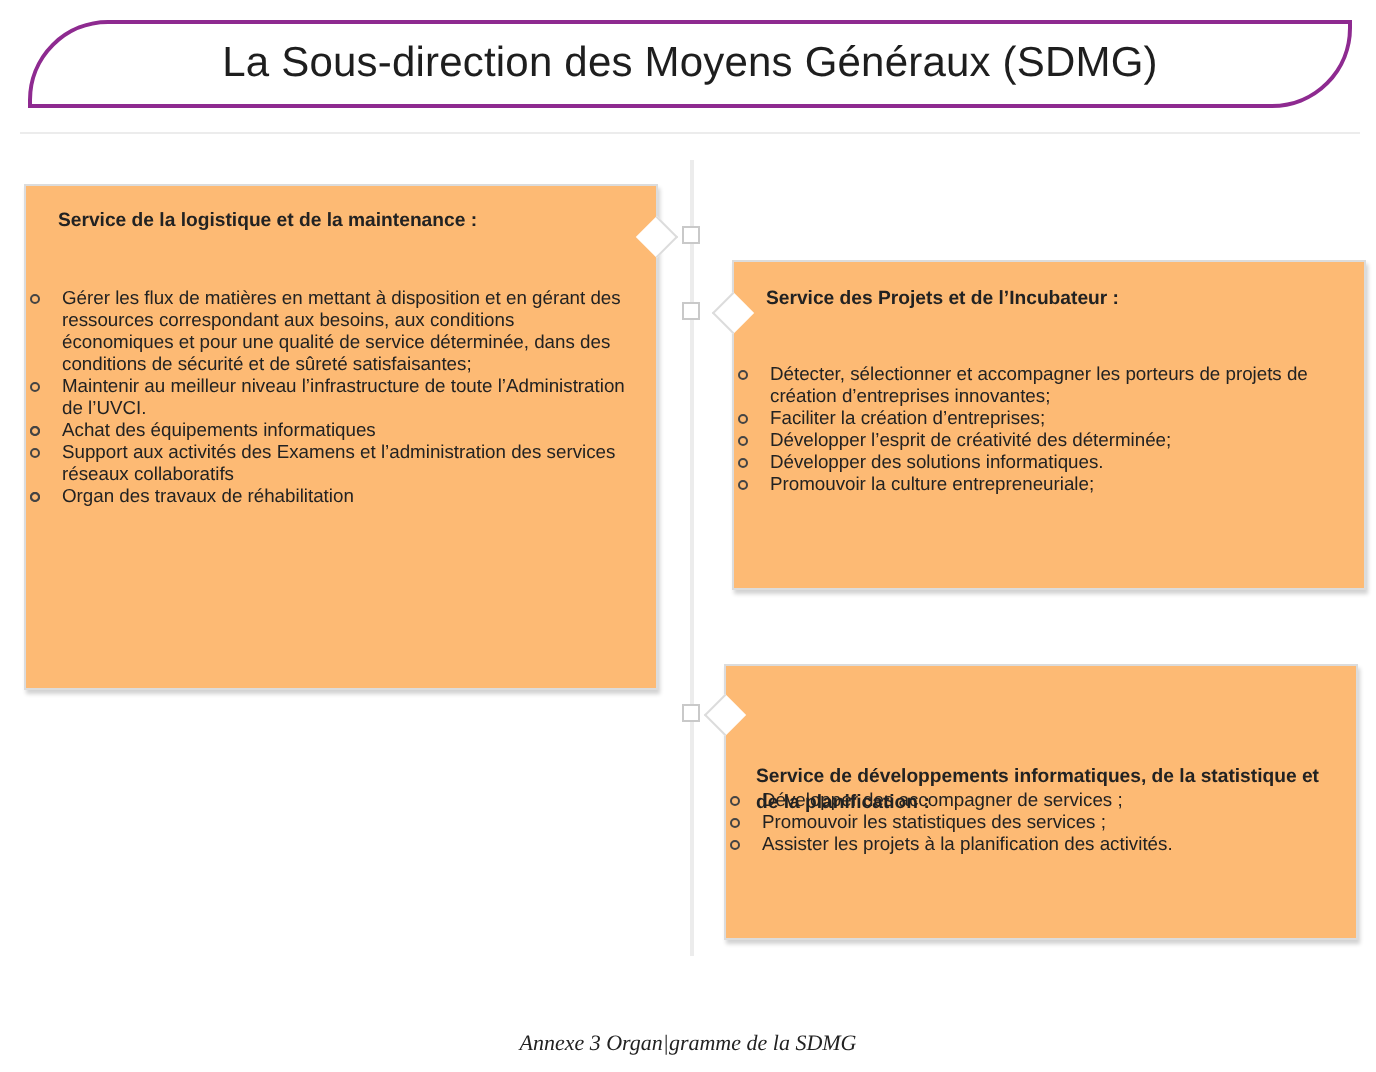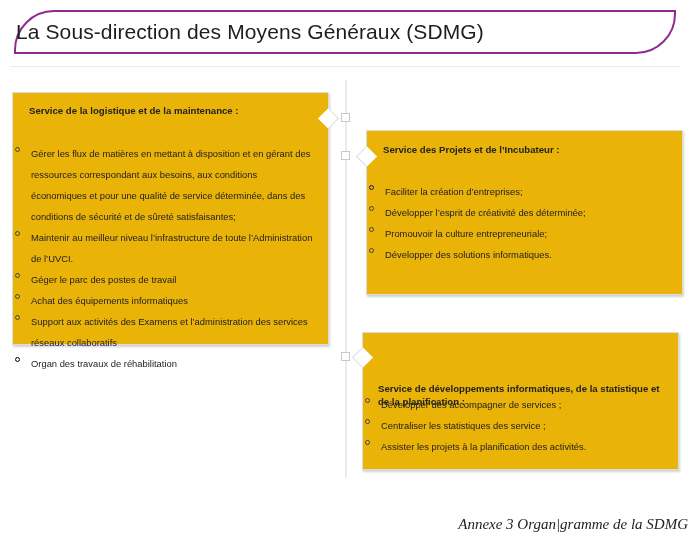--- a/index.html
+++ b/index.html
@@ -3,50 +3,50 @@
 <meta charset="utf-8">
 <style>
   html, body { margin: 0; padding: 0; background: #ffffff; }
   body { width: 688px; height: 536px; position: relative; overflow: hidden;
          font-family: "Liberation Sans", sans-serif; color: #222; }
 
   .title-box {
     position: absolute; left: 14px; top: 10px; width: 662px; height: 44px;
     border: 2px solid #8e2a90;
     border-radius: 40px 0 40px 0;
-    display: flex; align-items: center; 
+    display: flex; align-items: center; justify-content: center;
     box-sizing: border-box;
   }
   .title-text { font-size: 21px; color: #1e1e1e; letter-spacing: 0.1px; }
 
   .hr { position: absolute; left: 10px; top: 66px; width: 670px; height: 1px; background: #ececec; }
 
   .vline { position: absolute; left: 345px; top: 80px; width: 2px; height: 398px; background: #ececec; }
 
   .node-square { position: absolute; width: 7px; height: 7px; border: 1px solid #c9c9c9; background: #fff; }
 
   .card {
-    position: absolute; background: #eab308;
+    position: absolute; background: #fdba74;
     border: 1px solid #dcdcdc;
     box-shadow: 1px 2px 2px rgba(0,0,0,0.18);
     box-sizing: border-box;
   }
   .card .arrow { position: absolute; width: 14px; height: 14px; background: #fff;
                  border: 1px solid #dcdcdc; transform: rotate(45deg); }
   .card .arrow-right { right: -8px; border-left: none; border-bottom: none; }
   .card .arrow-left { left: -8px; border-right: none; border-top: none; }
 
   .card-title { font-size: 9.6px; font-weight: bold; color: #222; line-height: 12.5px; }
   .card ul { list-style: none; margin: 0; padding: 0; }
-  .card li { position: relative; font-size: 9.4px; line-height: 21px; color: #222; padding-left: 16px; }
+  .card li { position: relative; font-size: 9.4px; line-height: 11px; color: #222; padding-left: 16px; }
   .card li .bullet { position: absolute; left: 0; top: 4px; width: 3px; height: 3px;
                      border: 1px solid #444; border-radius: 50%; }
 
-  .caption { position: absolute; left: 0; width: 688px; top: 516px; text-align: right;
-             font-family: "Liberation Serif", serif; font-style: italic; font-size: 15px; color: #222; }
+  .caption { position: absolute; left: 0; width: 688px; top: 516px; text-align: center;
+             font-family: "Liberation Serif", serif; font-style: italic; font-size: 11px; color: #222; }
 </style>
 </head>
 <body>
 
 <div class="title-box">
   <span class="title-text">La Sous-direction des Moyens Généraux (SDMG)</span>
 </div>
 
 <div class="hr"></div>
 <div class="vline"></div>
@@ -54,43 +54,43 @@
 <div class="node-square" style="left:341px;top:113px;"></div>
 <div class="node-square" style="left:341px;top:151px;"></div>
 <div class="node-square" style="left:341px;top:352px;"></div>
 
 <div class="card" style="left:12px;top:92px;width:317px;height:253px;">
   <div class="arrow arrow-right" style="top:18px;"></div>
   <div class="card-title" style="position:absolute;left:16px;top:12px;">Service de la logistique et de la maintenance :</div>
   <ul style="position:absolute;left:2px;top:50px;width:300px;">
     <li><span class="bullet"></span><span>Gérer les flux de matières en mettant à disposition et en gérant des ressources correspondant aux besoins, aux conditions économiques et pour une qualité de service déterminée, dans des conditions de sécurité et de sûreté satisfaisantes;</span></li>
     <li><span class="bullet"></span><span>Maintenir au meilleur niveau l’infrastructure de toute l’Administration de l’UVCI.</span></li>
-    <li><span class="bullet"></span><span>Géger le parc des postes de travail</span></li>
+    <li><span class="bullet"></span></li>
     <li><span class="bullet"></span><span>Achat des équipements informatiques</span></li>
     <li><span class="bullet"></span><span>Support aux activités des Examens et l’administration des services réseaux collaboratifs</span></li>
     <li><span class="bullet"></span></li>
     <li><span class="bullet"></span><span>Organ des travaux de réhabilitation</span></li>
   </ul>
 </div>
 
 <div class="card" style="left:366px;top:130px;width:317px;height:165px;">
   <div class="arrow arrow-left" style="top:18px;"></div>
   <div class="card-title" style="position:absolute;left:16px;top:13px;">Service des Projets et de l’Incubateur :</div>
   <ul style="position:absolute;left:2px;top:50px;width:305px;">
-    <li><span class="bullet"></span></li>
+    <li><span class="bullet"></span><span>Détecter, sélectionner et accompagner les porteurs de projets de création d’entreprises innovantes;</span></li>
     <li><span class="bullet"></span><span>Faciliter la création d’entreprises;</span></li>
     <li><span class="bullet"></span><span>Développer l’esprit de créativité des déterminée;</span></li>
+    <li><span class="bullet"></span><span>Développer des solutions informatiques.</span></li>
     <li><span class="bullet"></span><span>Promouvoir la culture entrepreneuriale;</span></li>
-    <li><span class="bullet"></span><span>Développer des solutions informatiques.</span></li>
   </ul>
 </div>
 
 <div class="card" style="left:362px;top:332px;width:317px;height:138px;">
   <div class="arrow arrow-left" style="top:17px;"></div>
   <div class="card-title" style="position:absolute;left:15px;top:12px;width:290px;margin-top:38px;">Service de développements informatiques, de la statistique et de la planification :</div>
   <ul style="position:absolute;left:2px;top:61px;width:305px;">
     <li><span class="bullet"></span><span>Développer des accompagner de services ;</span></li>
-    <li><span class="bullet"></span><span>Centraliser les statistiques des service ;</span></li>
+    <li><span class="bullet"></span><span>Promouvoir les statistiques des services ;</span></li>
     <li><span class="bullet"></span><span>Assister les projets à la planification des activités.</span></li>
   </ul>
 </div>
 
 <div class="caption">Annexe 3 Organ|gramme de la SDMG</div>
 
 </body></html>

